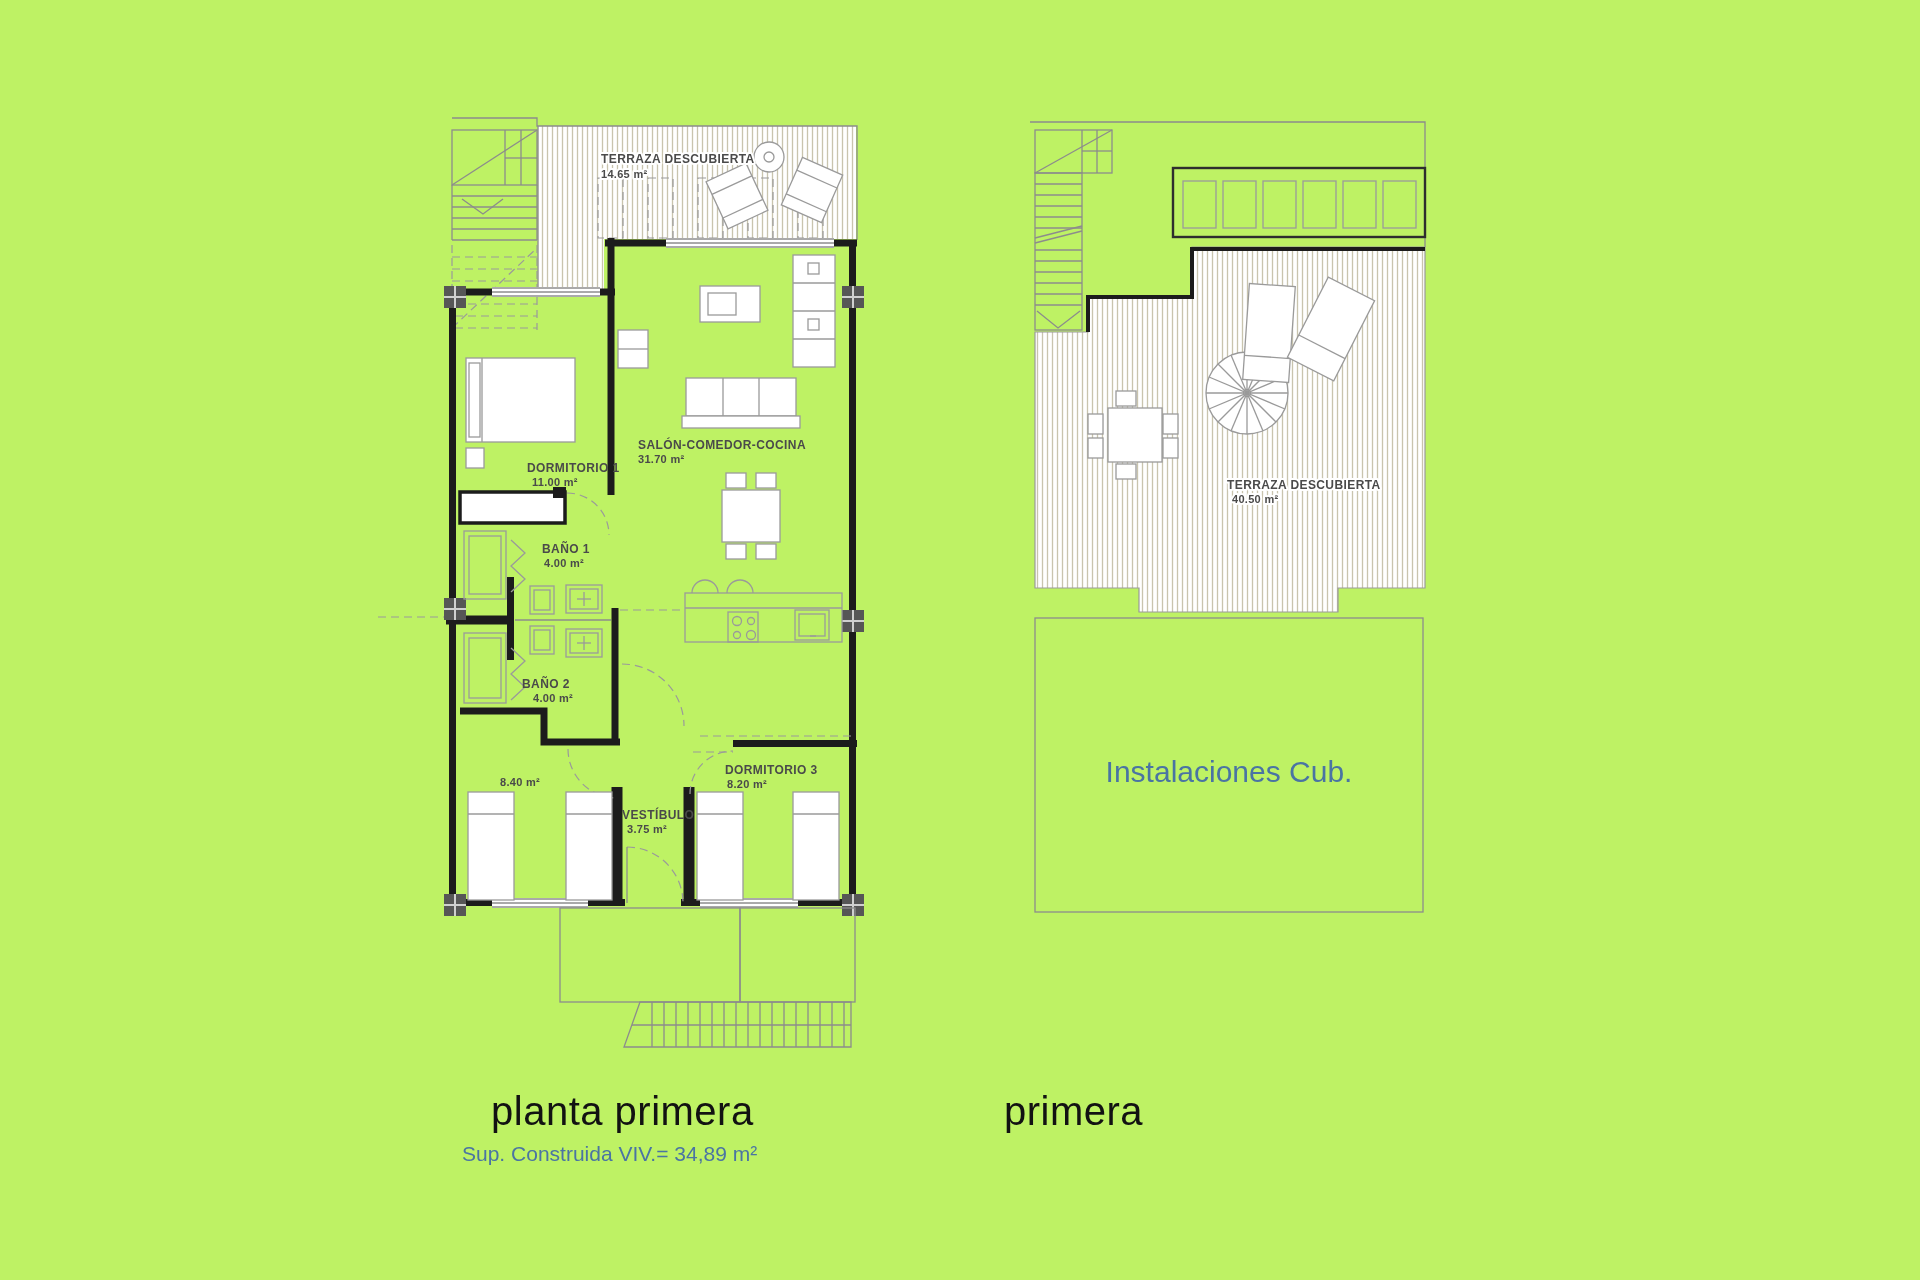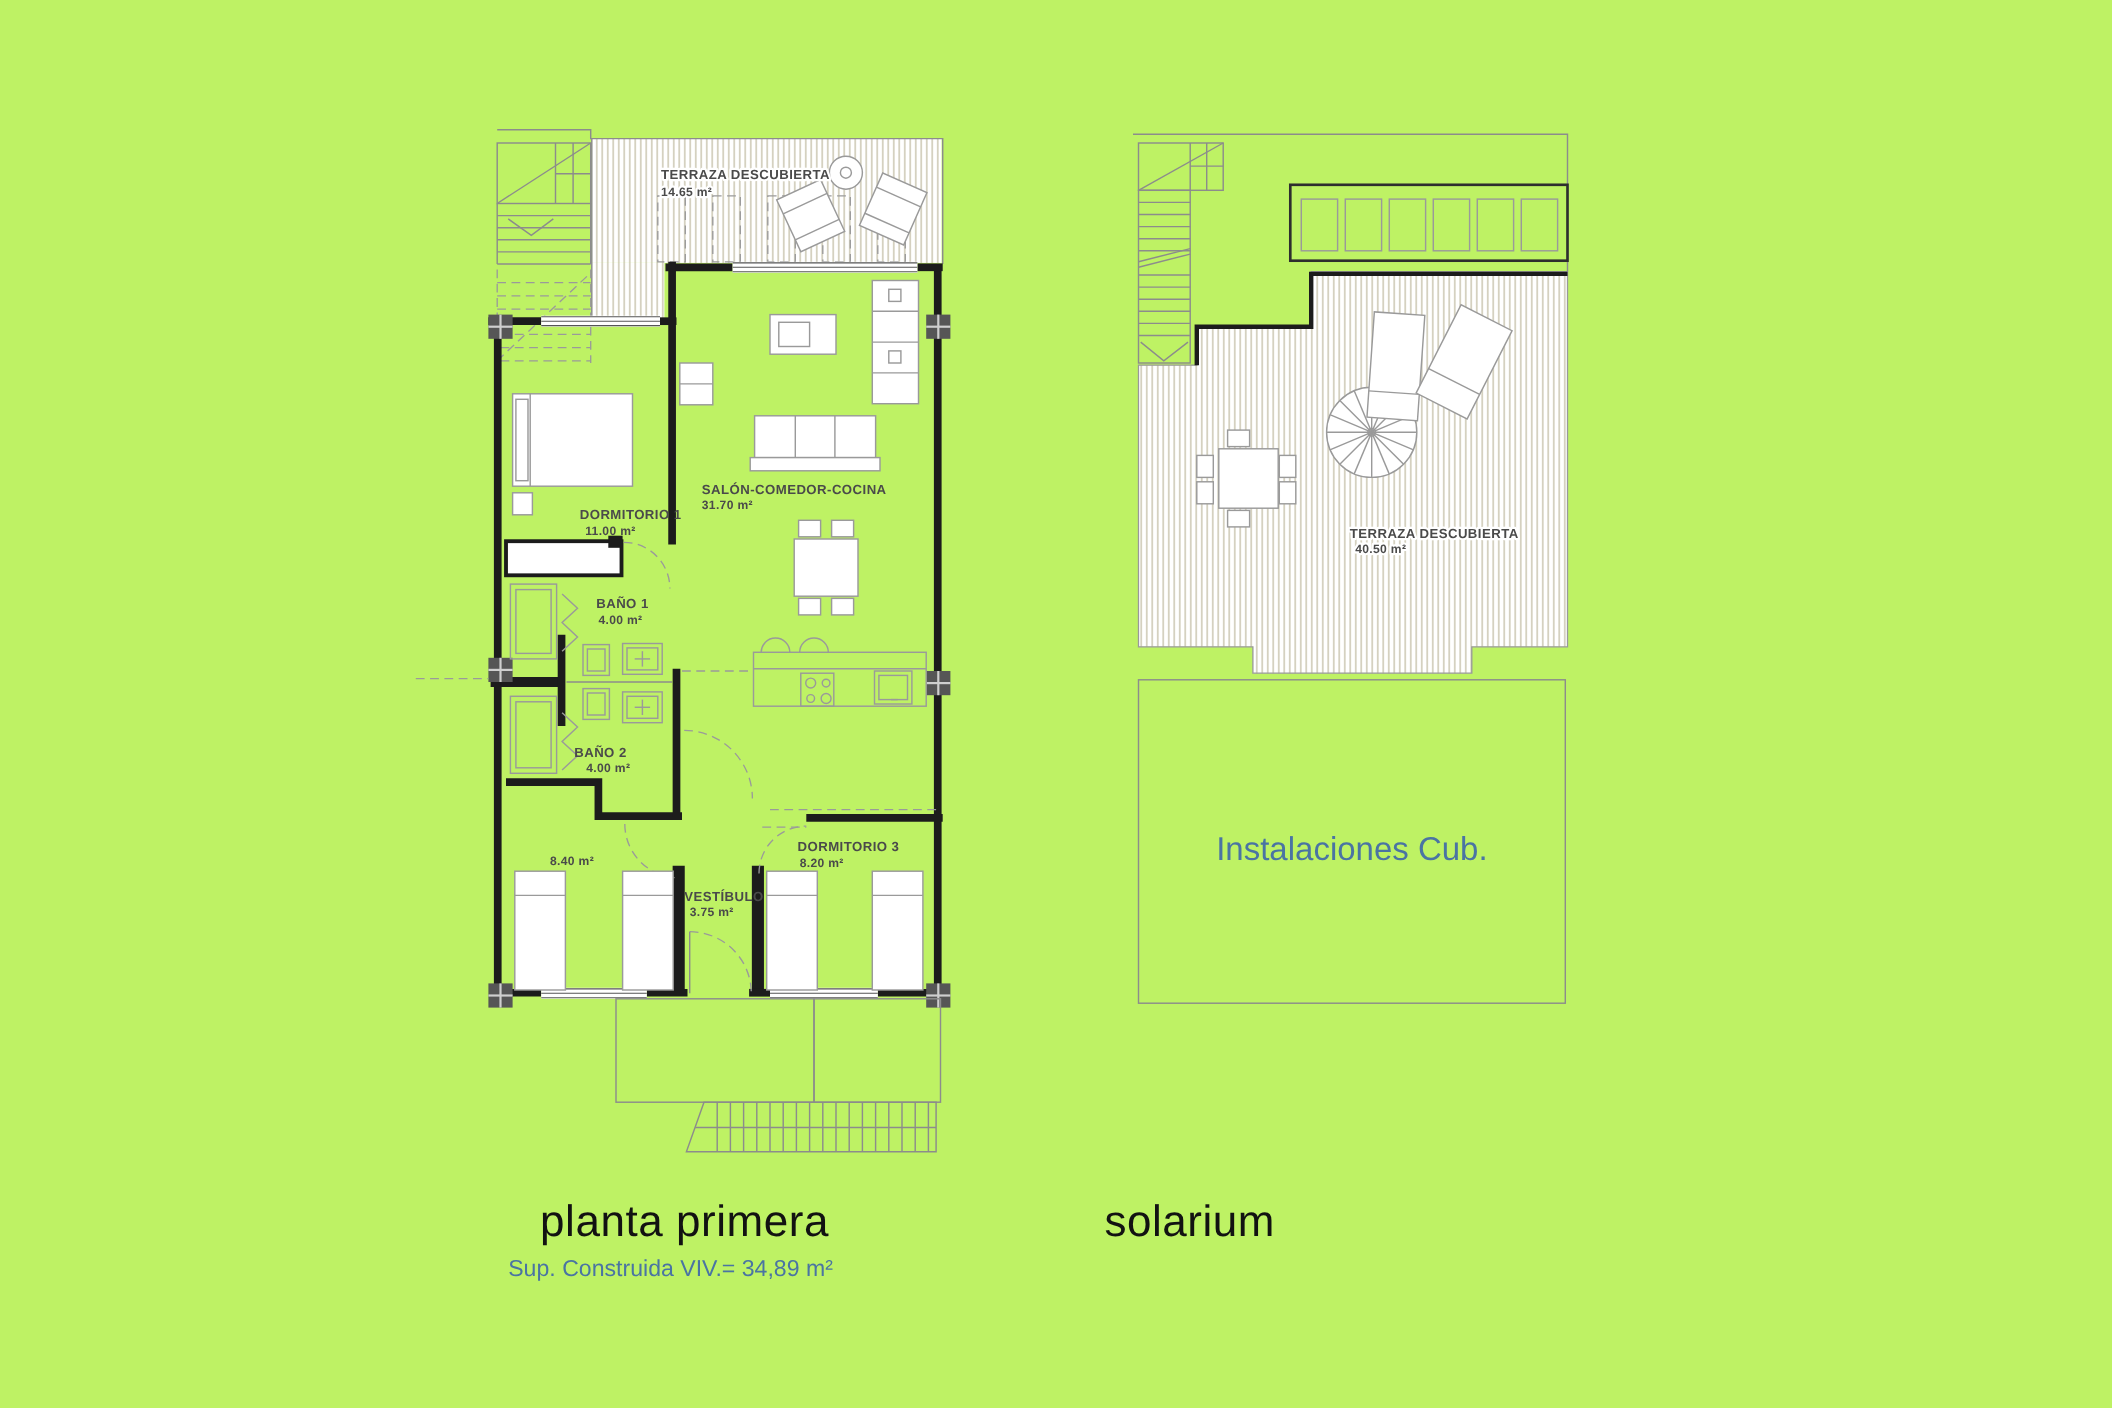--- a/index.html
+++ b/index.html
@@ -405,14 +405,14 @@
     <rect class="tl" x="1035" y="618" width="388" height="294"></rect>
 
     <text class="rl halo" x="1227" y="489">TERRAZA DESCUBIERTA</text>
     <text class="ra halo" x="1232" y="503">40.50 m²</text>
     <text class="big" x="1229" y="782" text-anchor="middle">Instalaciones Cub.</text>
   </g>
 </svg>
 
   <div class="caption" style="left:443px;top:1089px;margin-left:48px;">planta primera</div>
   <div class="subcaption" style="left:462px;top:1142px;">Sup. Construida VIV.= 34,89 m²</div>
-  <div class="caption" style="left:1004px;top:1089px;">solarium</div>
+  <div class="caption" style="left:1004px;top:1089px;">primera</div>
 </div>
 
 </body></html>

